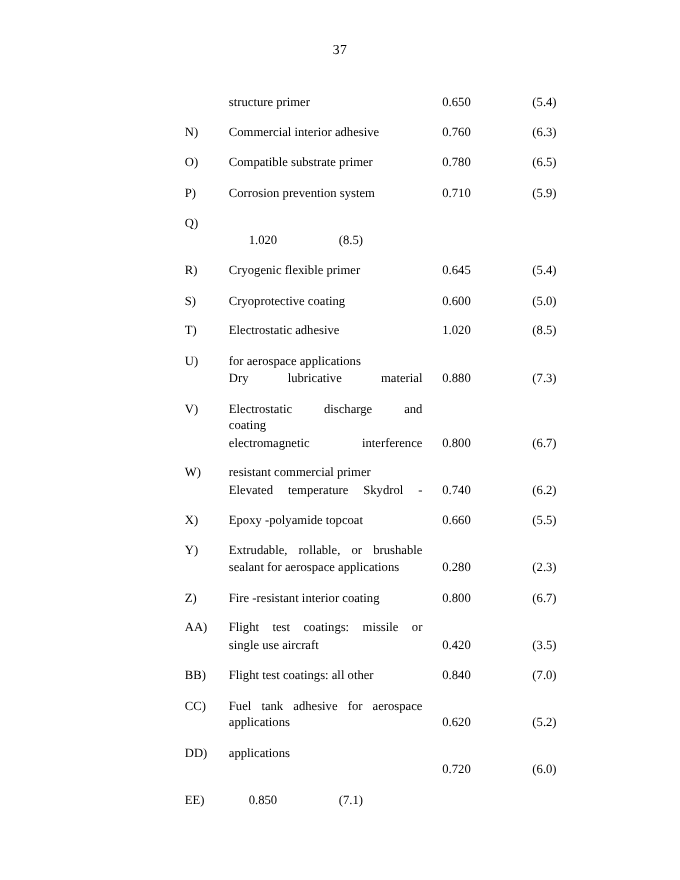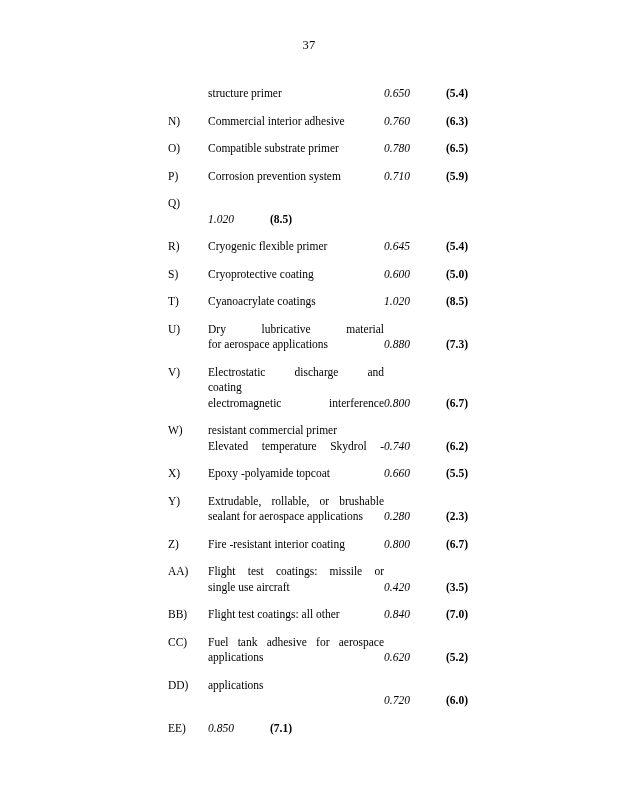--- a/index.html
+++ b/index.html
@@ -61,30 +61,28 @@
     text-align-last: left;
   }
   .col-desc .line.spread {
     text-align-last: justify;
   }
   .col-val {
     width: 62px;
     flex: 0 0 62px;
     font-size: 11.5px;
     line-height: 15.5px;
-    text-align: left;
-    font-style: italic;
+    text-align: center;
   }
   .col-alt {
     width: 60px;
     flex: 0 0 60px;
     font-size: 11.5px;
     line-height: 15.5px;
-    text-align: left;
-    font-weight: bold;
+    text-align: right;
   }
   .num-pad {
     display: block;
   }
   .num-pad.pad1 { margin-top: 15.5px; }
   .num-pad.pad2 { margin-top: 31px; }
 </style>
 </head>
 <body>
 
@@ -168,34 +166,34 @@
         <div class="col-val">
           <span class="num-pad">0.600</span>
         </div>
         <div class="col-alt">
           <span class="num-pad">(5.0)</span>
         </div>
       </div>
       <div class="row">
         <div class="col-label">T)</div>
         <div class="col-desc">
-          <span class="line">Cyanoacrylate     coatings</span>
+          <span class="line">Electrostatic     adhesive</span>
         </div>
         <div class="col-val">
           <span class="num-pad">1.020</span>
         </div>
         <div class="col-alt">
           <span class="num-pad">(8.5)</span>
         </div>
       </div>
       <div class="row">
         <div class="col-label">U)</div>
         <div class="col-desc">
+          <span class="line">for  aerospace   applications</span>
           <span class="line spread">Dry   lubricative   material</span>
-          <span class="line">for  aerospace   applications</span>
         </div>
         <div class="col-val">
           <span class="num-pad pad1">0.880</span>
         </div>
         <div class="col-alt">
           <span class="num-pad pad1">(7.3)</span>
         </div>
       </div>
       <div class="row">
         <div class="col-label">V)</div>

